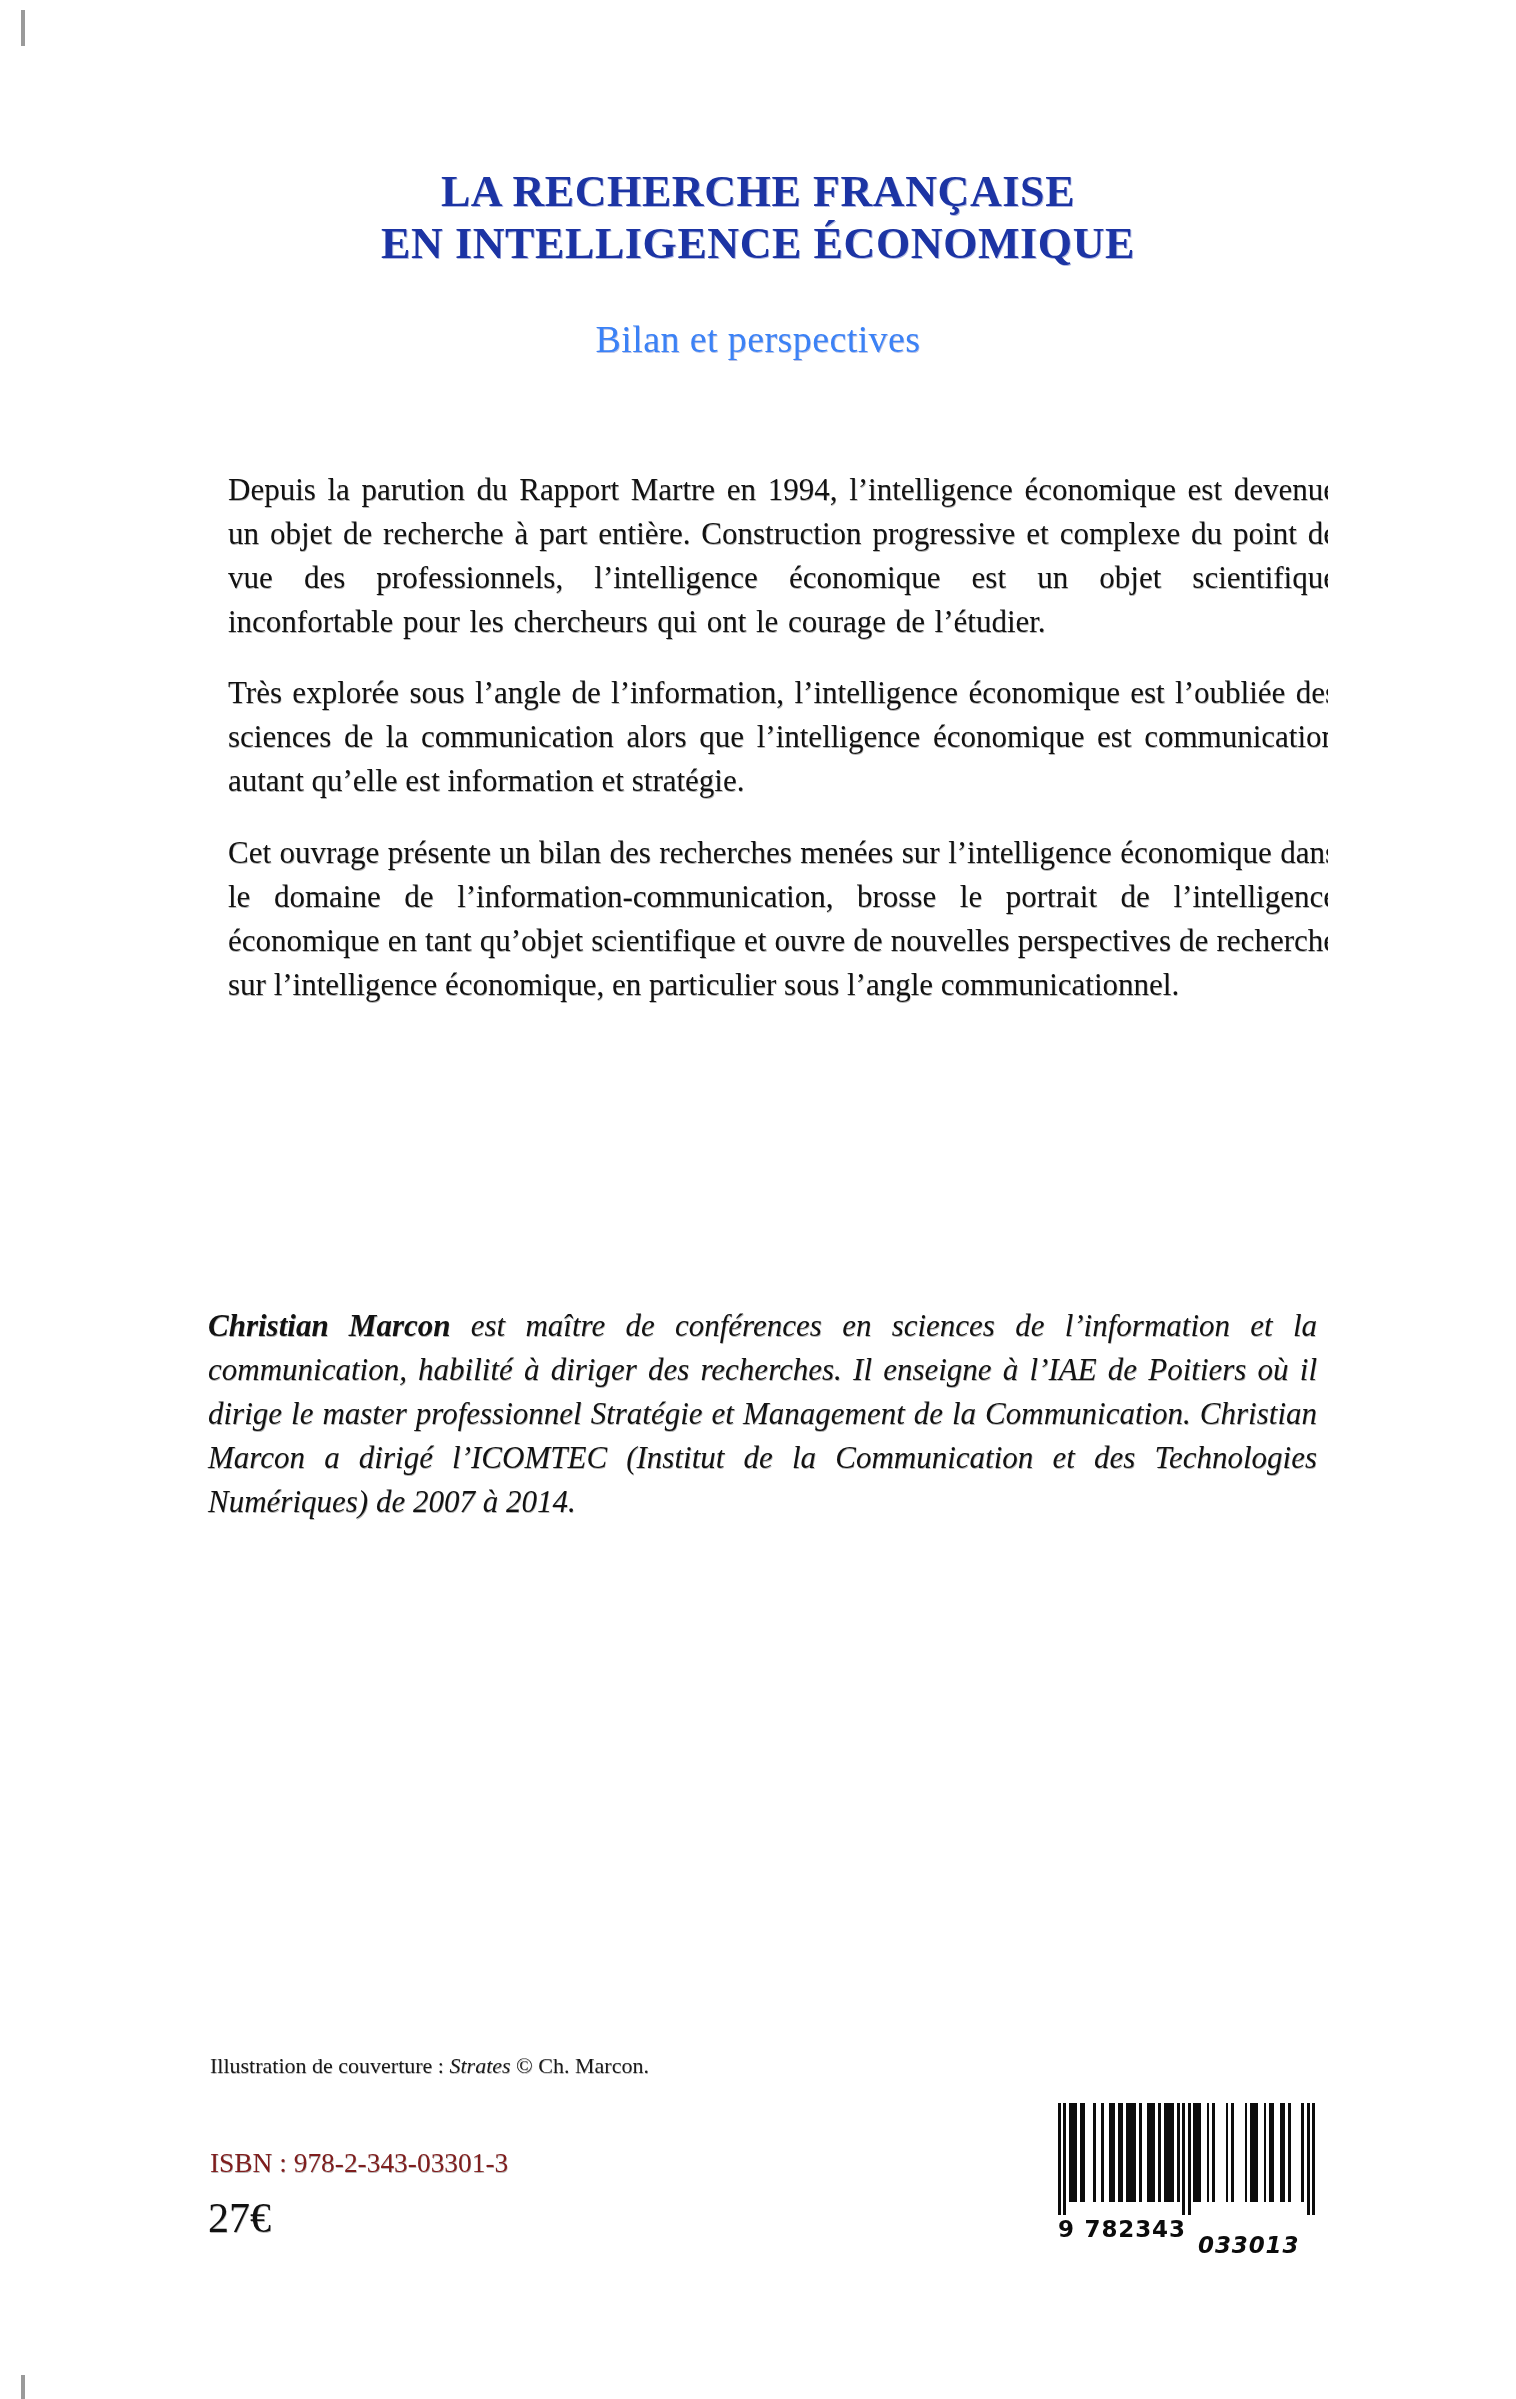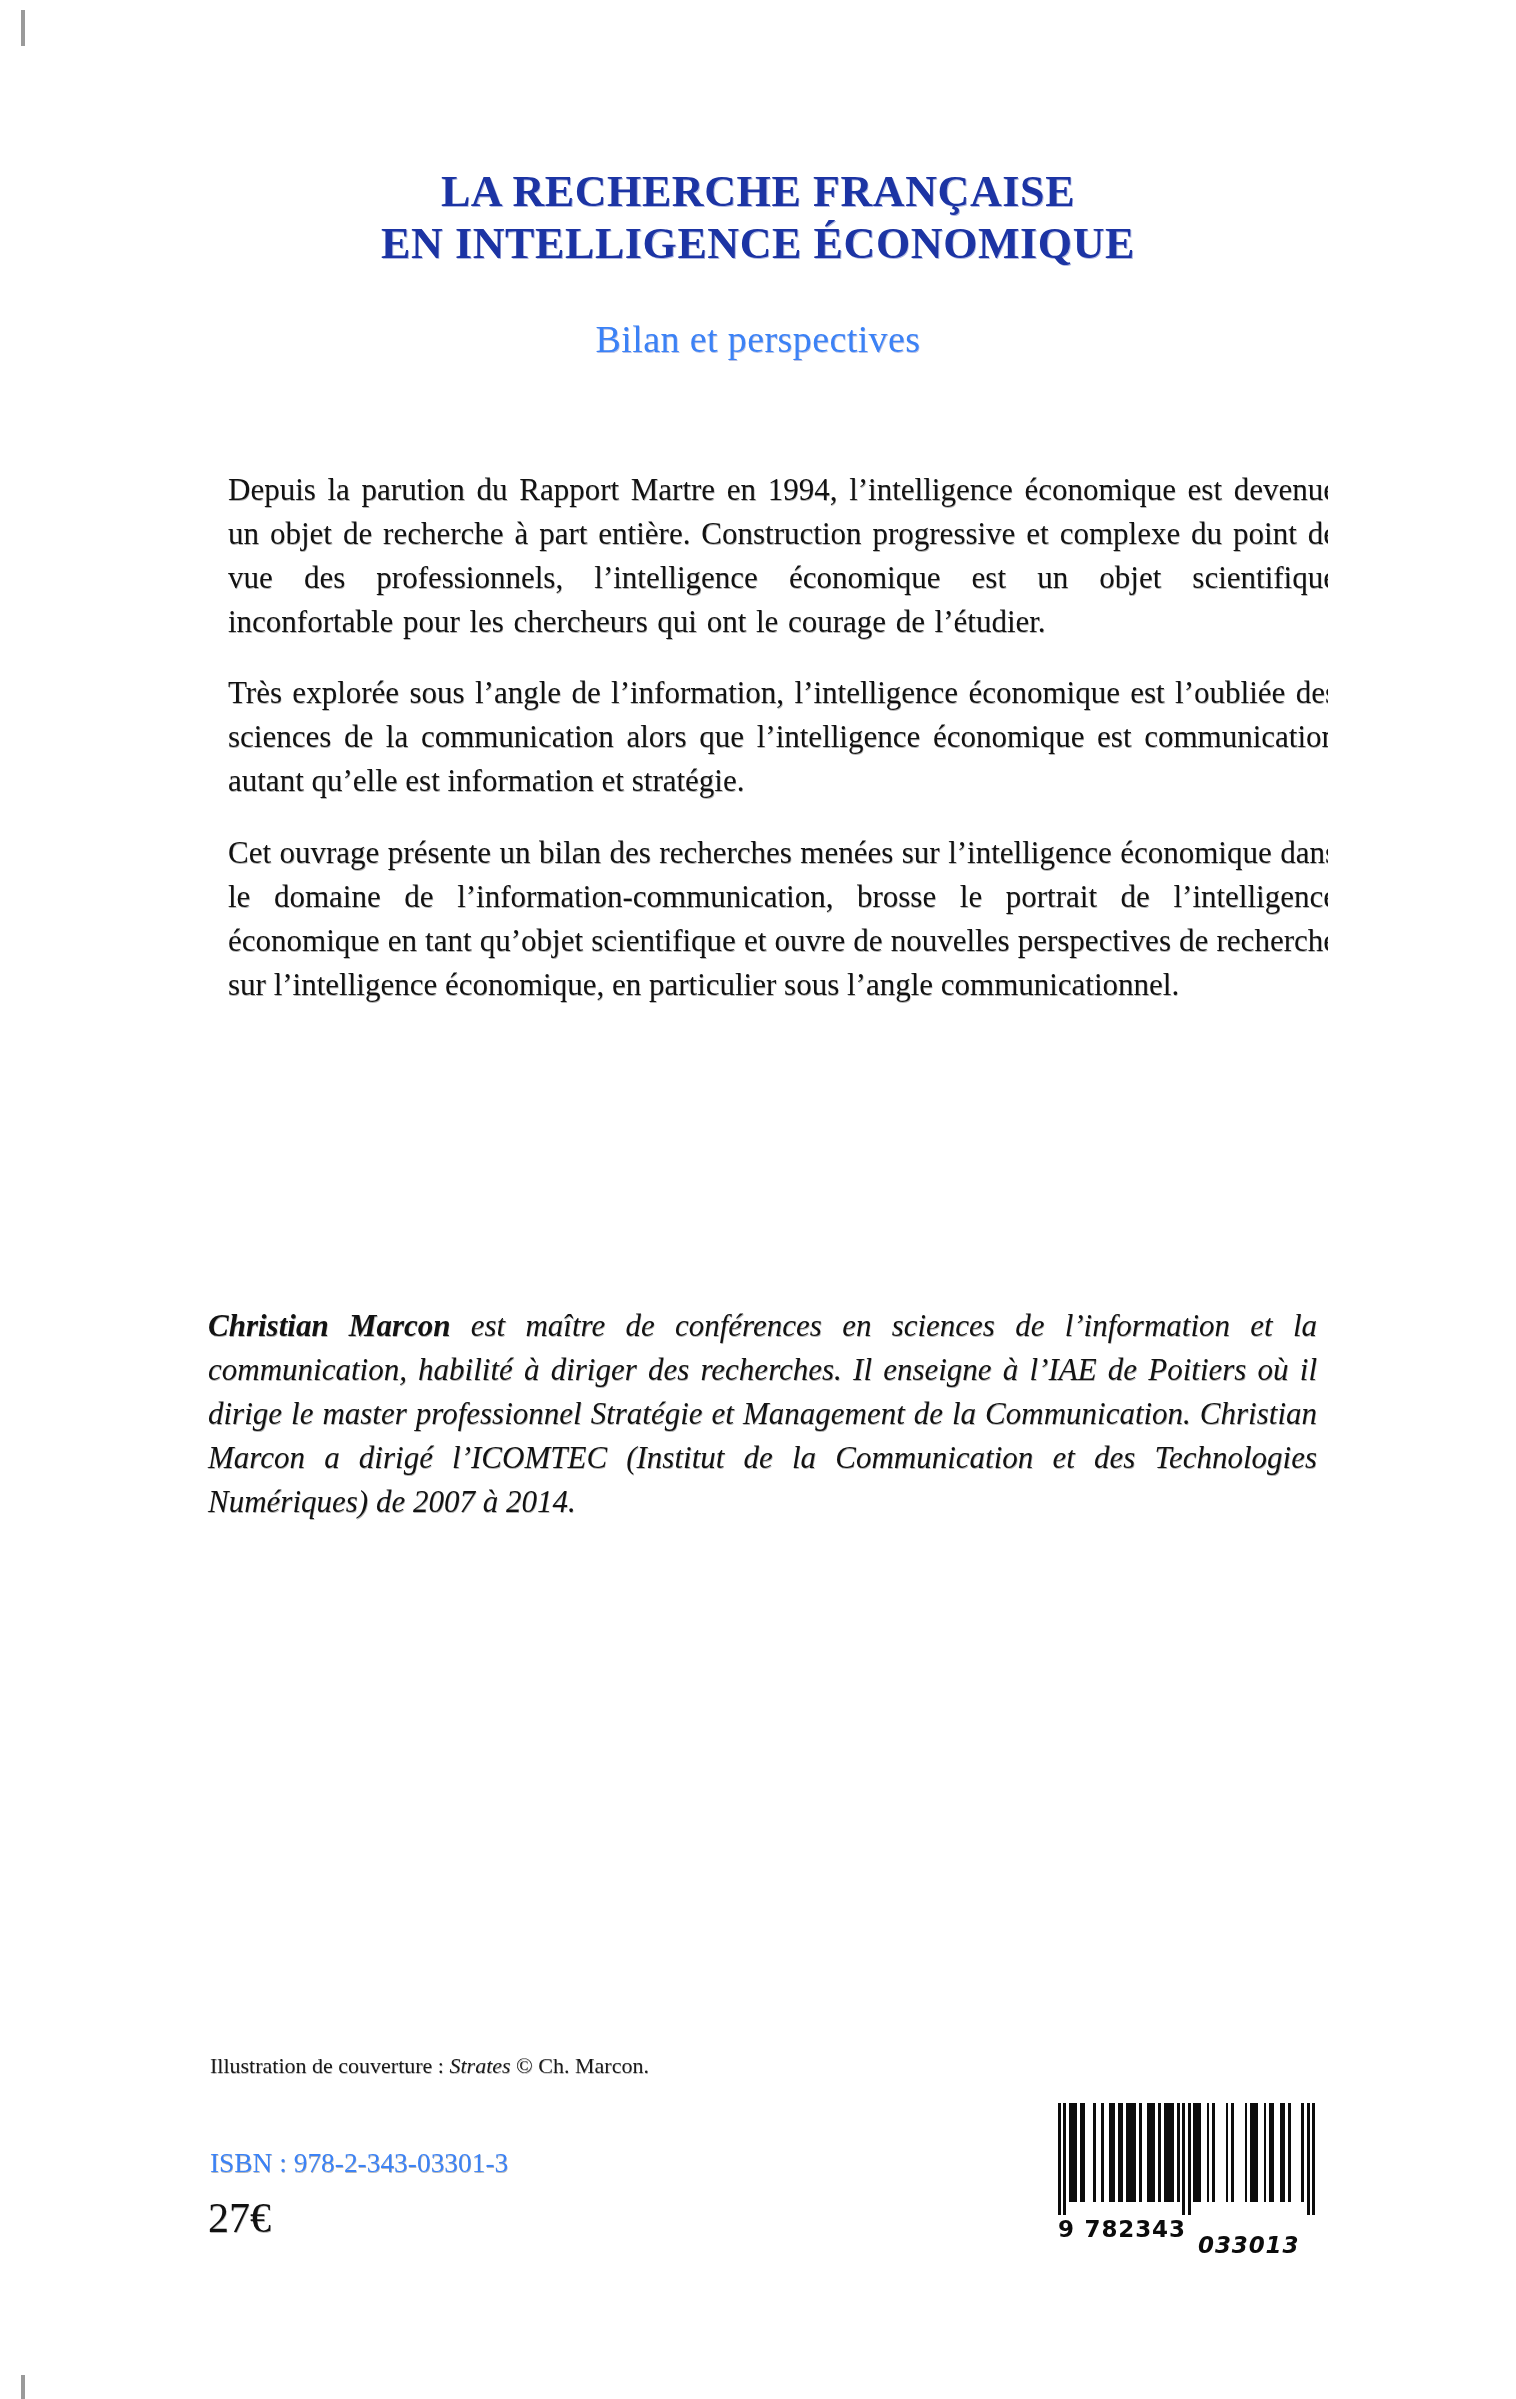--- a/index.html
+++ b/index.html
@@ -127,21 +127,21 @@
   }
   .credit-line .work-title { font-style: italic; text-align: center; }
 
   .isbn-line {
     position: absolute;
     left: 210px;
     top: 2146px;
     font-family: "Liberation Serif", "DejaVu Serif", serif;
     font-size: 27.4px;
     line-height: 34px;
-    color: #3b82f6;
+    color: #7f1d1d;
     white-space: nowrap;
     text-shadow: 0.5px 0.5px 0 rgba(0,0,0,0.28);
   }
 
   .price-line {
     position: absolute;
     left: 208px;
     top: 2194px;
     font-family: "Liberation Serif", "DejaVu Serif", serif;
     font-size: 42px;

